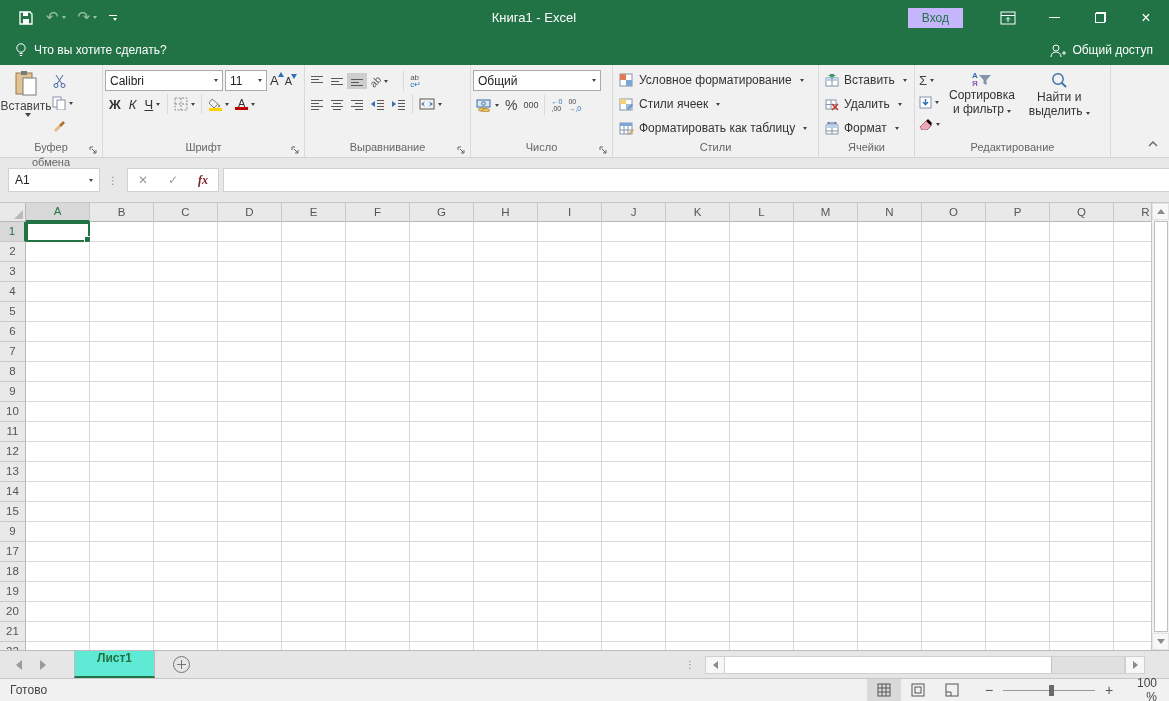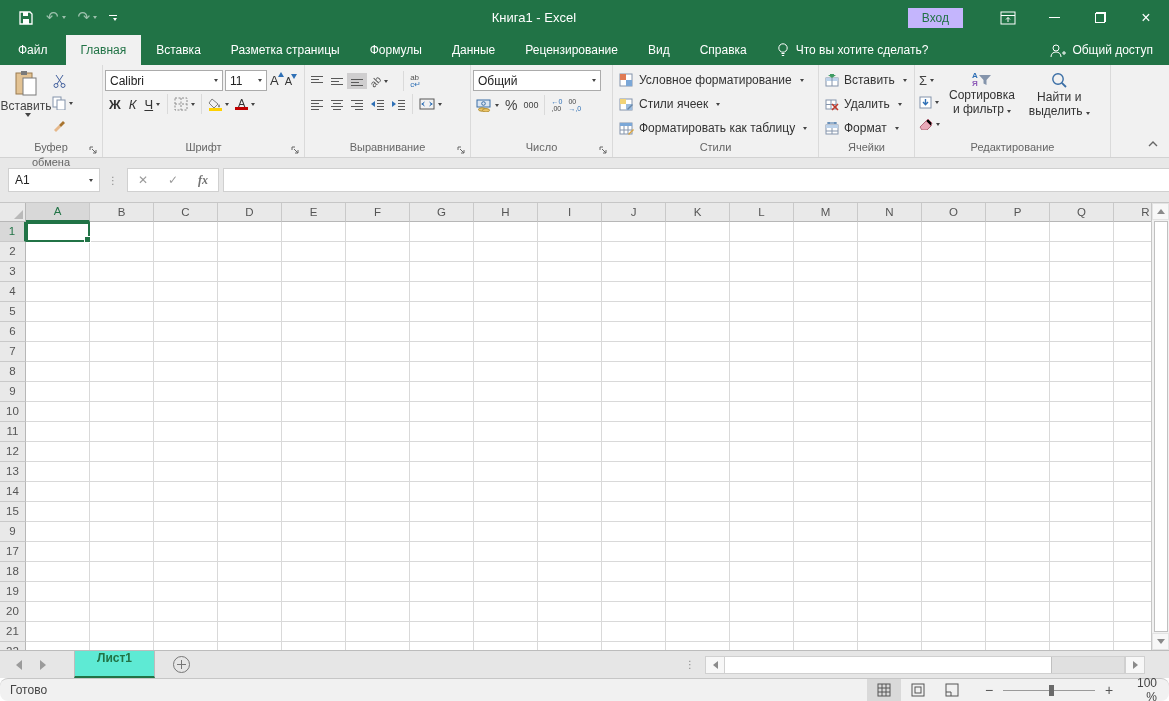--- a/index.html
+++ b/index.html
@@ -82,21 +82,21 @@
   .sort-glyphs { display:flex; align-items:center; }
   .sort-letters { display:flex; flex-direction:column; font-size:8px; line-height:8px; font-weight:bold; }
   .collapse-chevron { position:absolute; right:10px; bottom:6px; }
 
   
   .formulabar { height:45px; background:#e8e8e8; border-bottom:1px solid #c6c6c6; display:flex; align-items:center; padding:0 0 0 8px; flex:0 0 auto; gap:0; }
   .namebox { width:92px; height:24px; background:#fff; border:1px solid #d0d0d0; display:flex; align-items:center; justify-content:space-between; padding:0 6px; color:#222; }
   .fb-dots { color:#8a8a8a; font-size:10px; letter-spacing:1px; padding:0 8px; }
   .fb-btns { background:#fff; border:1px solid #d0d0d0; height:24px; display:flex; align-items:center; }
   .fb-btn { width:30px; text-align:center; color:#9a9a9a; font-size:12px; }
-  .fb-btn.fx { color:#737373; font-style:italic; font-family:"Liberation Serif","DejaVu Serif",serif; font-weight:bold; }
+  .fb-btn.fx { color:#7f1d1d; font-style:italic; font-family:"Liberation Serif","DejaVu Serif",serif; font-weight:bold; }
   .fb-input { flex:1; height:24px; background:#fff; border:1px solid #d0d0d0; border-right:none; margin-left:4px; font-size:12px; padding:0 6px; color:#222; outline:none; }
 
   
   .gridwrap { flex:1; position:relative; background:#fff; overflow:hidden; display:flex; }
   .sheet { flex:1; overflow:hidden; position:relative; }
   .hdr-row { display:flex; height:19px; }
   .corner { width:26px; height:19px; background:#e9e9e9; border-right:1px solid #b7b7b7; border-bottom:1px solid #b7b7b7; position:relative; flex:0 0 auto; }
   .corner::after { content:""; position:absolute; right:2px; bottom:2px; border-left:9px solid transparent; border-bottom:9px solid #b9b9b9; }
   .colhdr { width:64px; flex:0 0 auto; height:19px; background:#e9e9e9; border-right:1px solid #c9c9c9; border-bottom:1px solid #b7b7b7; text-align:center; line-height:18px; font-size:11.5px; color:#555; }
   .colhdr.sel { background:#d8d8d8; color:#217346; border-bottom:2px solid #217346; line-height:16px; }
@@ -128,21 +128,21 @@
   .plus-circle::after { content:""; position:absolute; left:7px; top:3px; width:1px; height:9px; background:#767676; }
   .sb-spacer { flex:1; }
   .sb-dots { display:flex; align-items:center; color:#8a8a8a; font-size:10px; padding:0 10px; }
   .hscroll { display:flex; align-items:center; width:440px; padding:3px 0; }
   .hs-btn { width:20px; height:18px; background:#f7f7f7; border:1px solid #d0d0d0; display:flex; align-items:center; justify-content:center; }
   .hs-track { flex:1; height:18px; background:#e0e0e0; border:1px solid #d0d0d0; border-left:none; display:flex; }
   .hs-thumb { width:82%; height:100%; background:#fff; border-right:1px solid #c0c0c0; }
   .sb-end { width:24px; }
 
   
-  .statusbar { height:23px; background:#f1f1f1; border-top:1px solid #c6c6c6; display:flex; align-items:center; flex:0 0 auto; font-size:12px; color:#444;border-radius:8px; }
+  .statusbar { height:23px; background:#f1f1f1; border-top:1px solid #c6c6c6; display:flex; align-items:center; flex:0 0 auto; font-size:12px; color:#444; }
   .status-left { padding-left:10px; flex:1; }
   .viewbtns { display:flex; align-items:center; margin-right:14px; }
   .viewbtn { width:34px; height:22px; display:flex; align-items:center; justify-content:center; }
   .viewbtn.active { background:#d9d9d9; }
   .zoomctl { display:flex; align-items:center; gap:8px; margin-right:10px; }
   .zoom-sign { font-size:14px; color:#555; width:12px; text-align:center; }
   .zoom-track { width:92px; height:1px; background:#9a9a9a; position:relative; }
   .zoom-thumb { position:absolute; left:50%; top:-5px; width:5px; height:11px; background:#6a6a6a; }
   .zoom-pct { width:44px; text-align:right; padding-right:12px; }
 </style>
@@ -189,31 +189,20 @@
     <span class="winbtn">
         <span class="restore"></span>
       </span>
     <span class="winbtn">
         <span class="close-x">×</span>
       </span>
   </div>
 </div>
 
 <div class="tabrow">
-  <div style="display:flex;align-items:stretch;">
-      <div class="tab file">Файл</div>
-      <div class="tab active">Главная</div>
-      <div class="tab">Вставка</div>
-      <div class="tab">Разметка страницы</div>
-      <div class="tab">Формулы</div>
-      <div class="tab">Данные</div>
-      <div class="tab">Рецензирование</div>
-      <div class="tab">Вид</div>
-      <div class="tab">Справка</div>
-    </div>
   <div class="tellme">
     <svg width="14" height="16" viewBox="0 0 14 16">
         <circle cx="7" cy="6" r="4.2" fill="none" stroke="#fff"></circle>
         <line x1="5.5" y1="11.5" x2="8.5" y2="11.5" stroke="#fff"></line>
         <line x1="5.8" y1="13.5" x2="8.2" y2="13.5" stroke="#fff"></line>
       </svg>
     <span>Что вы хотите сделать?</span>
   </div>
   <div class="tabspacer"></div>
   <div class="share">

